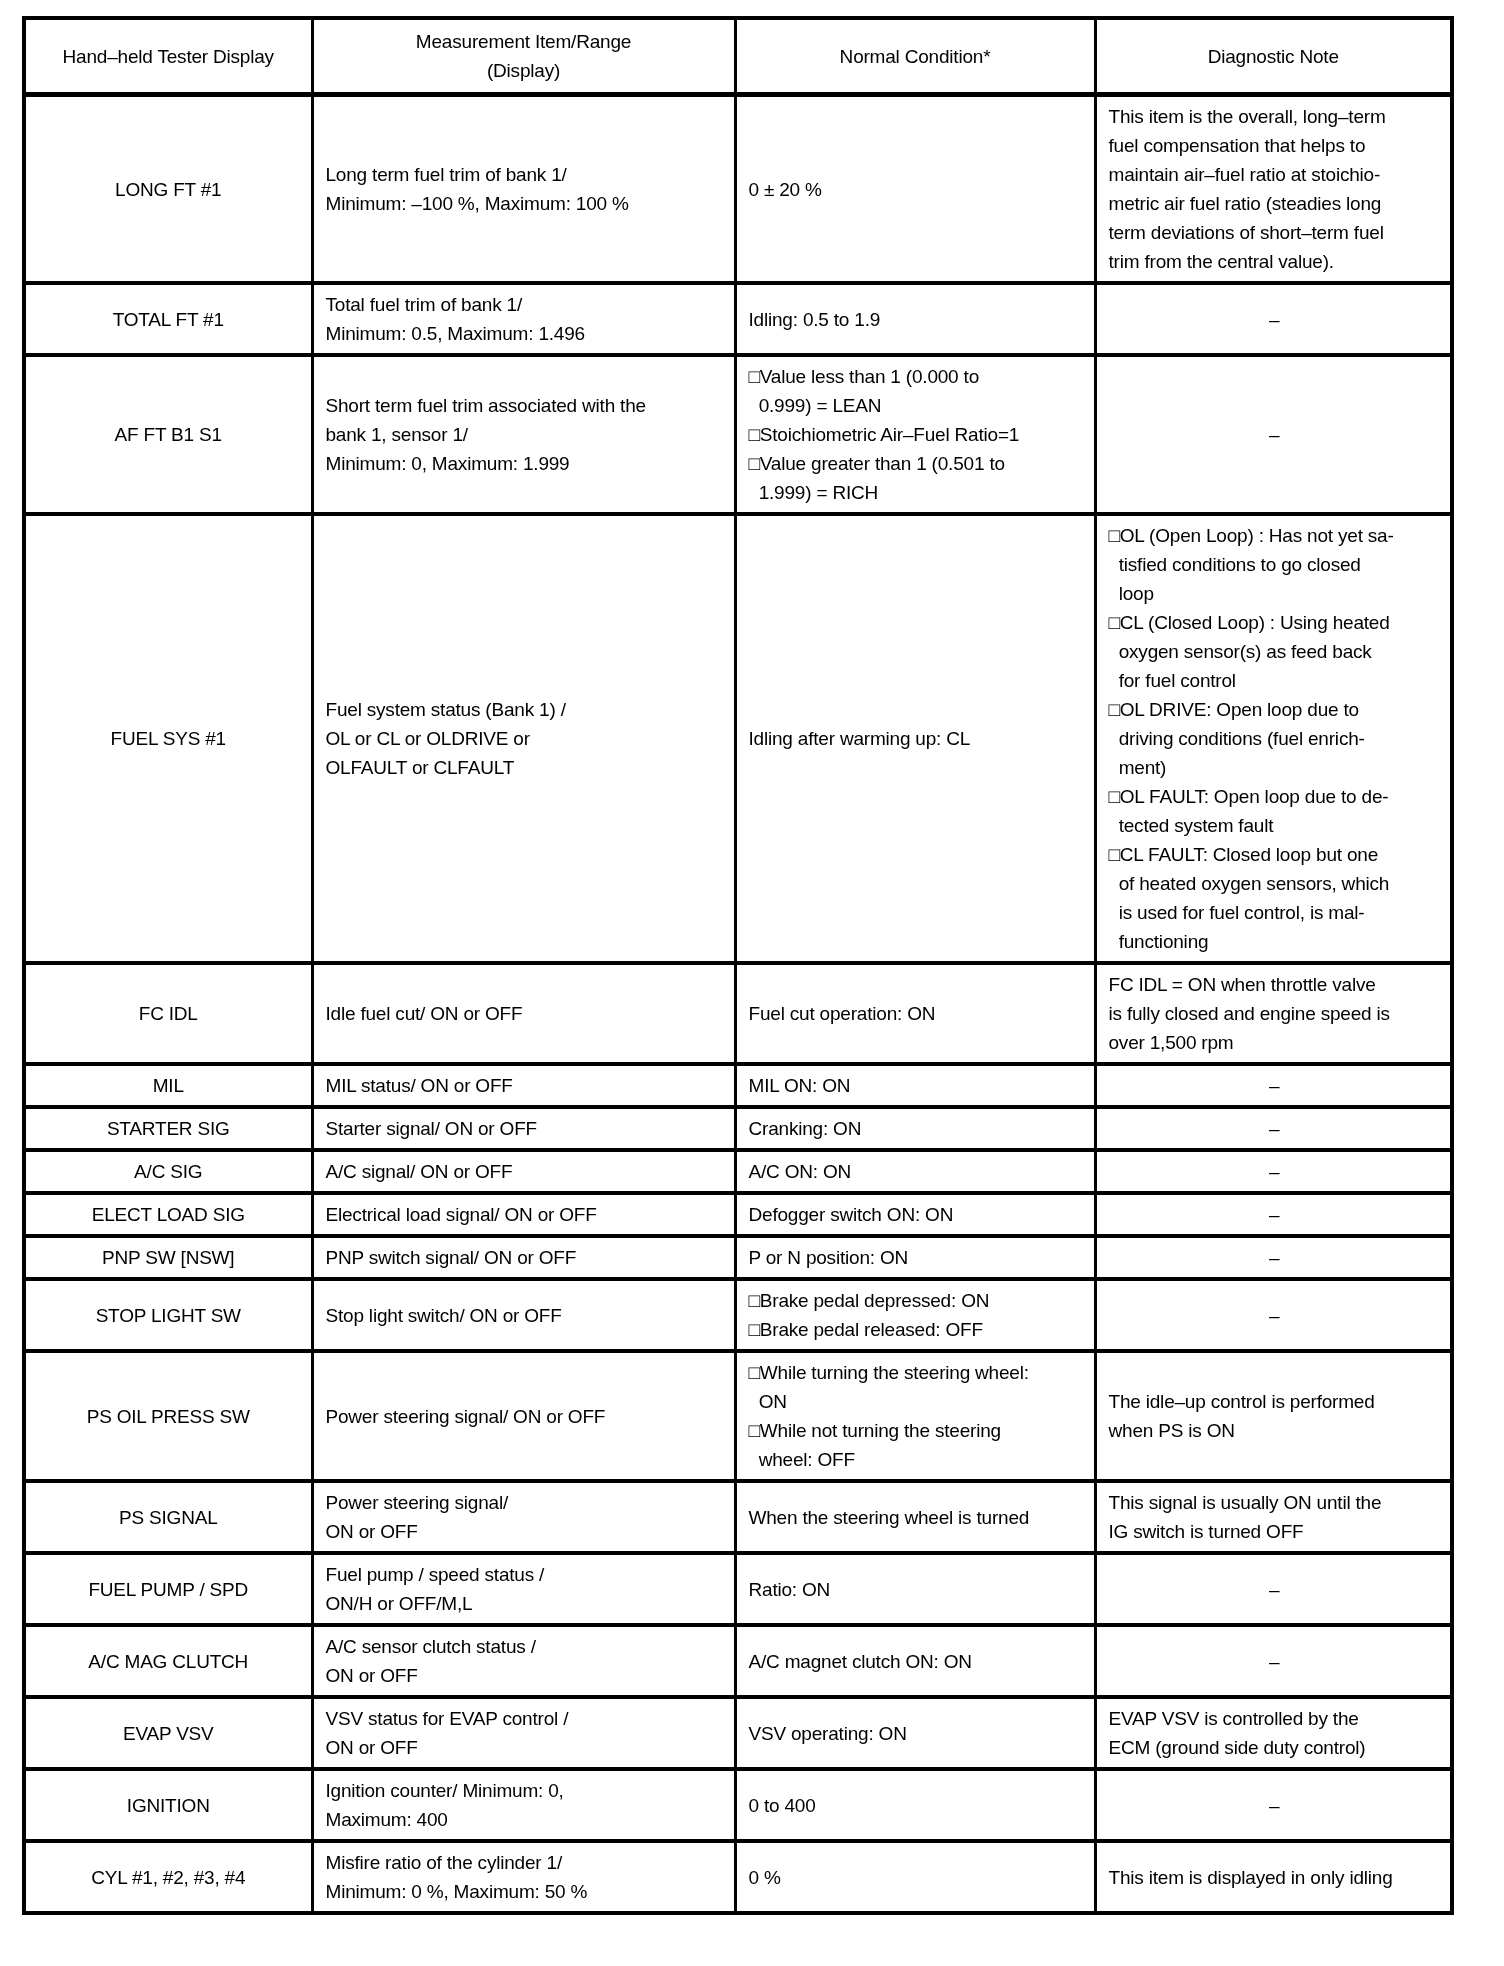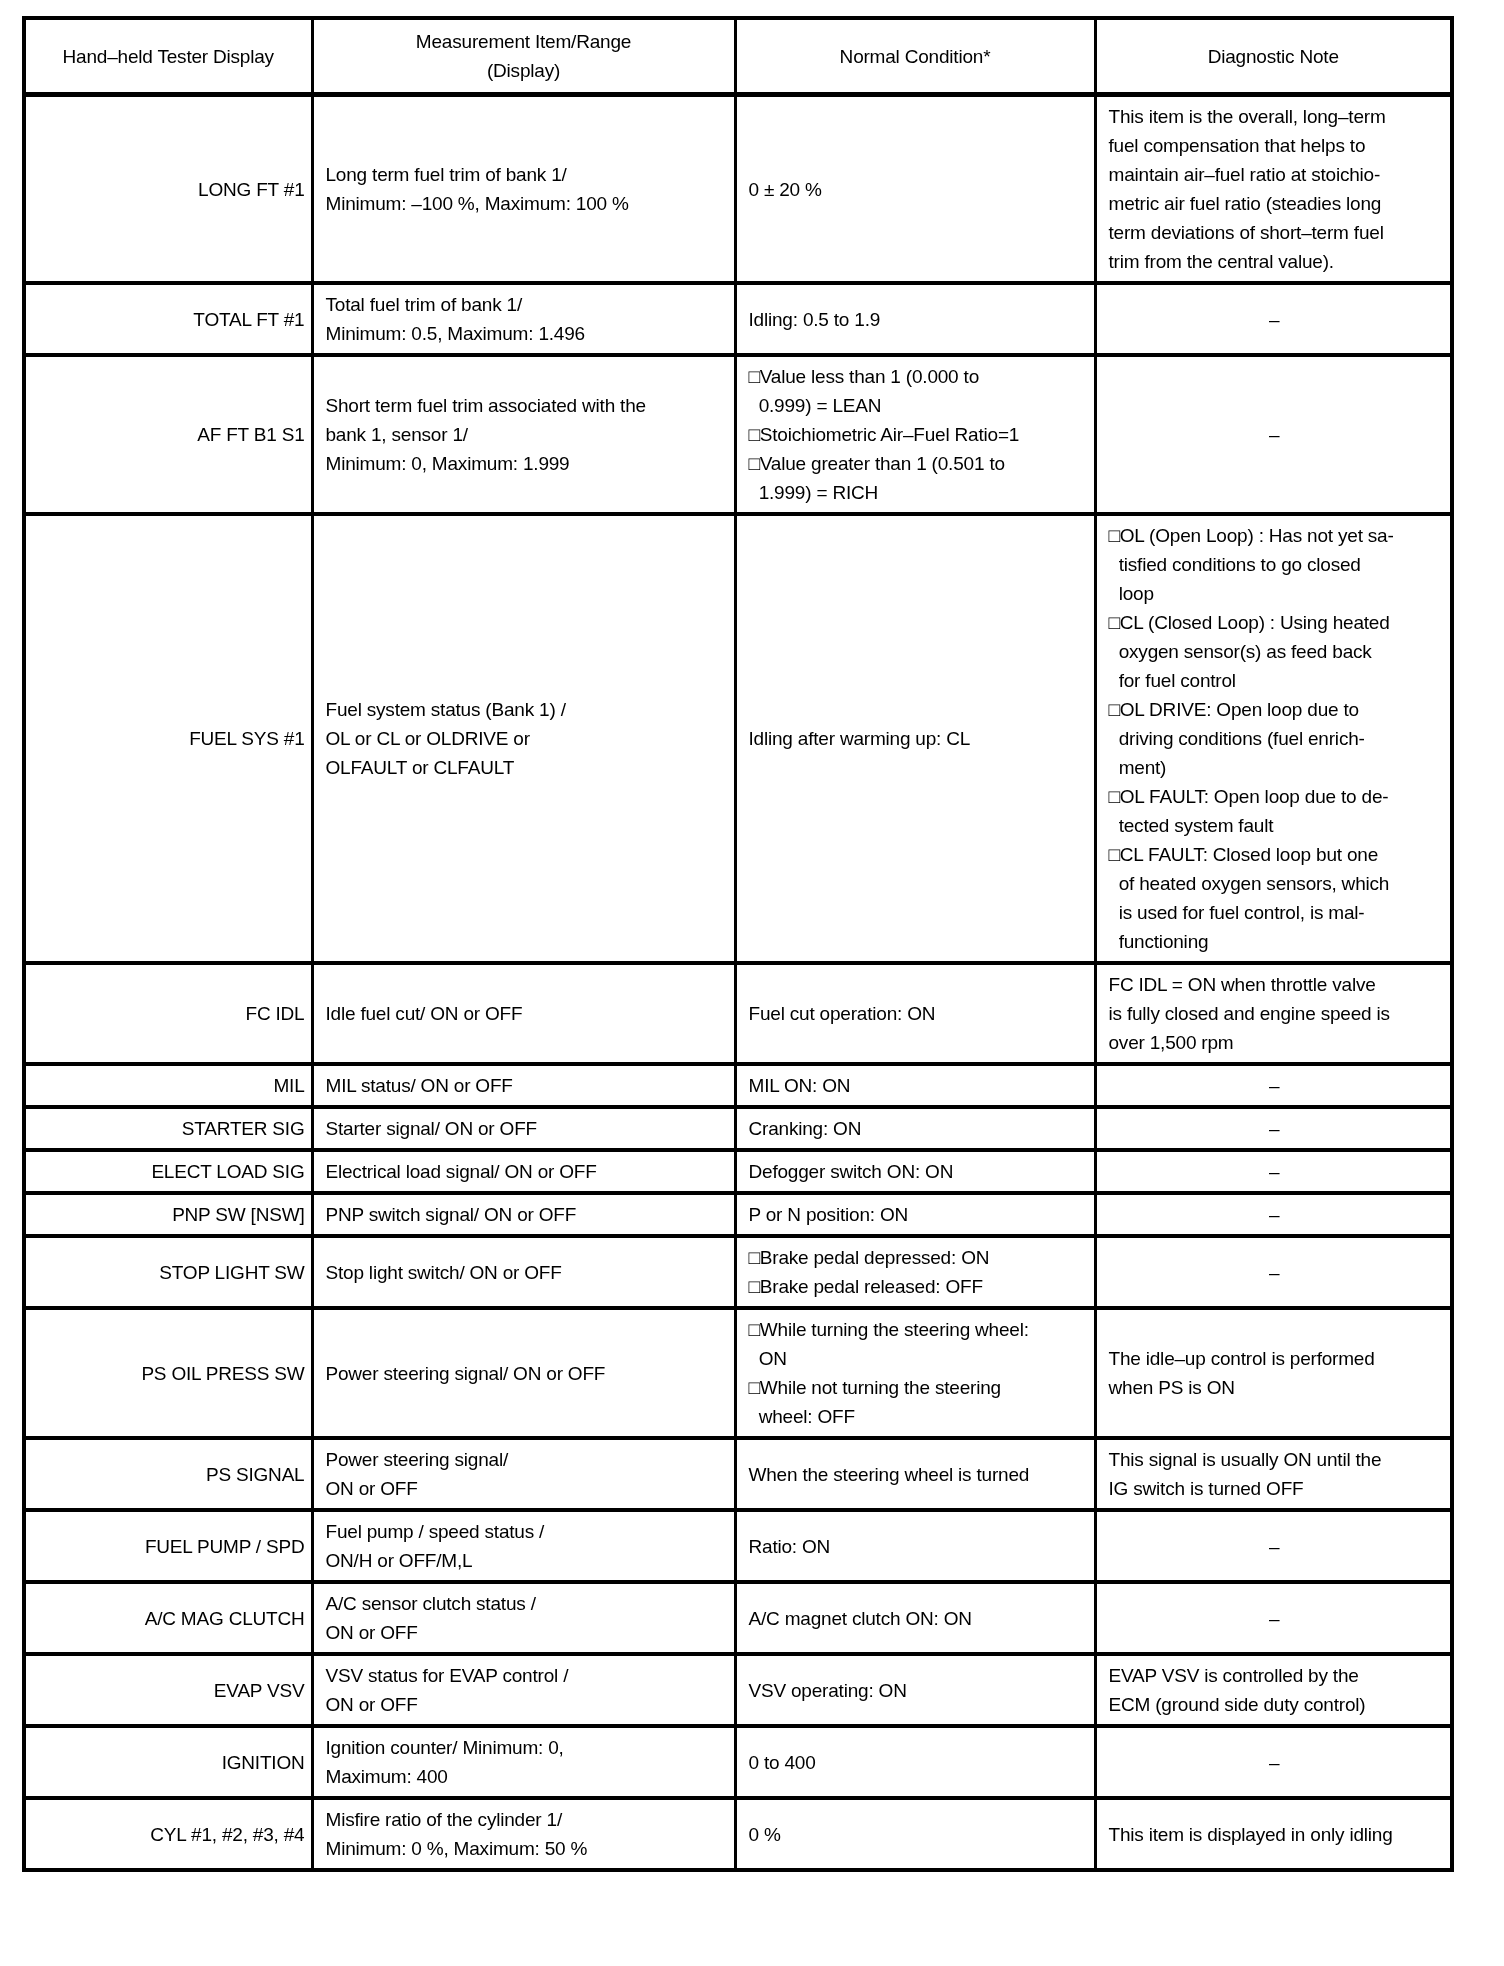--- a/index.html
+++ b/index.html
@@ -42,21 +42,21 @@
   }
   thead th {
     border-bottom: 5px solid #000;
     text-align: center;
     padding: 7px 8px;
   }
   td {
     padding: 5px 10px 5px 12px;
   }
   td.cell-display {
-    text-align: right;
+    text-align: center;
     padding: 5px 6px;
   }
   td.dash {
     text-align: center;
   }
 </style>
 </head>
 <body>
 
 <div class="page">
@@ -150,20 +150,26 @@
     <td class="cell-note dash">–</td>
   </tr>
 
   <tr>
     <td class="cell-display">STARTER SIG</td>
     <td class="cell-measurement">Starter signal/ ON or OFF</td>
     <td class="cell-normal">Cranking: ON</td>
     <td class="cell-note dash">–</td>
   </tr>
 
+  <tr>
+    <td class="cell-display">A/C SIG</td>
+    <td class="cell-measurement">A/C signal/ ON or OFF</td>
+    <td class="cell-normal">A/C ON: ON</td>
+    <td class="cell-note dash">–</td>
+  </tr>
 
   <tr>
     <td class="cell-display">ELECT LOAD SIG</td>
     <td class="cell-measurement">Electrical load signal/ ON or OFF</td>
     <td class="cell-normal">Defogger switch ON: ON</td>
     <td class="cell-note dash">–</td>
   </tr>
 
   <tr>
     <td class="cell-display">PNP SW [NSW]</td>

